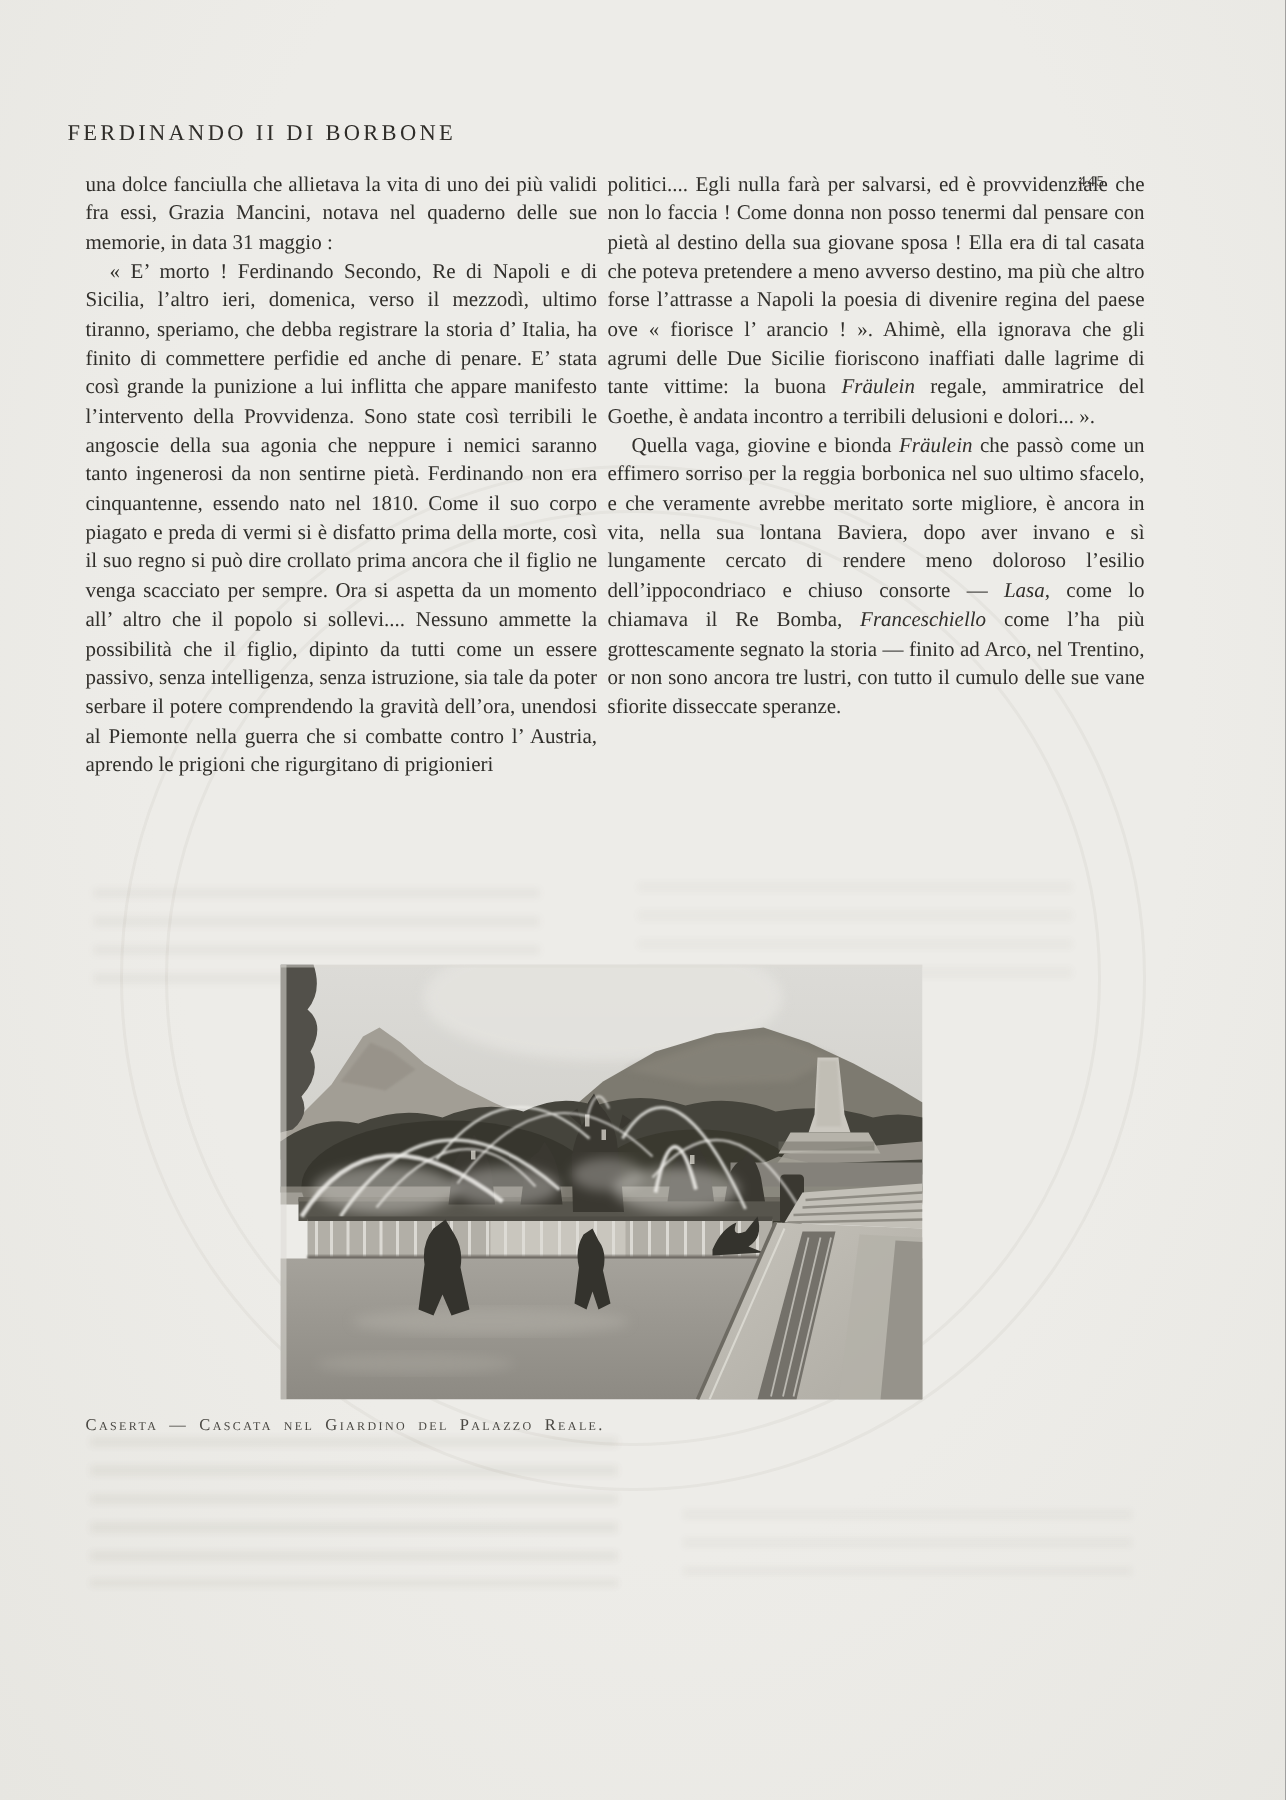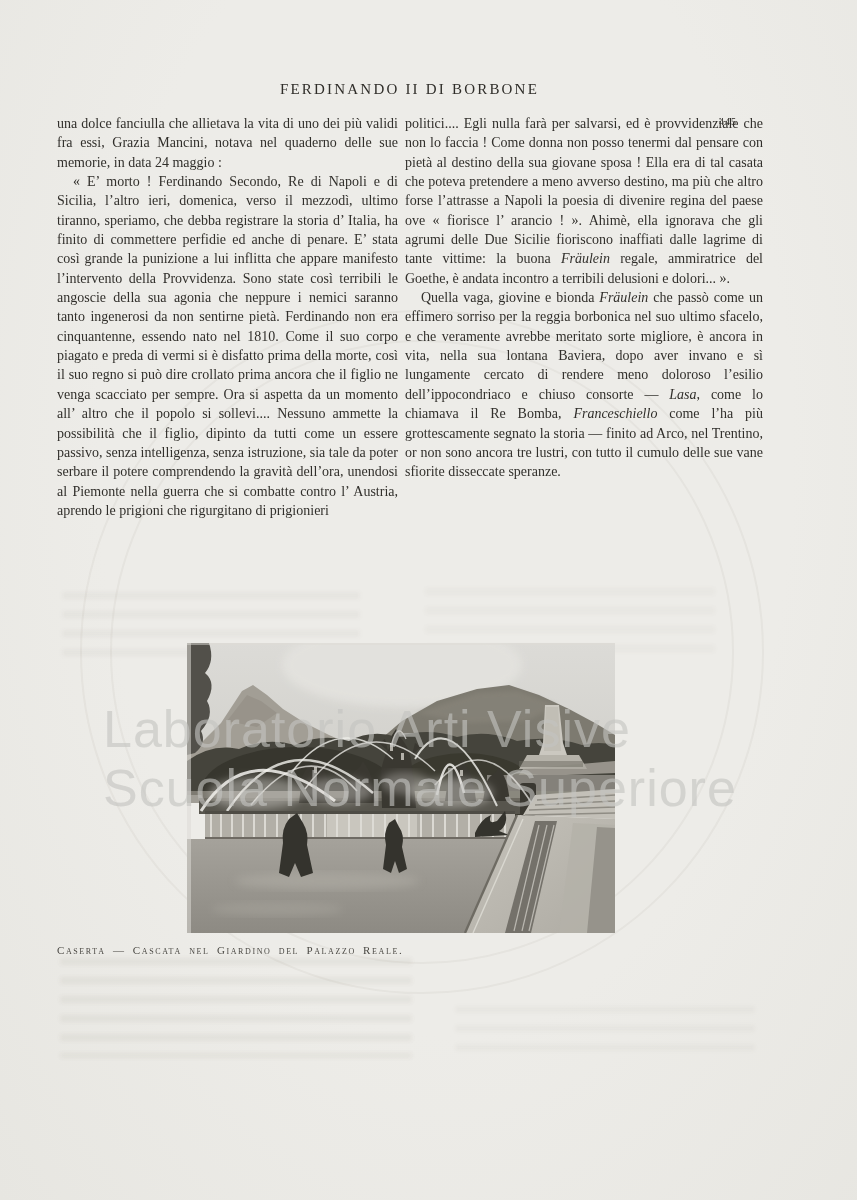--- a/index.html
+++ b/index.html
@@ -7,22 +7,22 @@
     position:relative;
     width:857px;height:1200px;
     margin:0 auto;
     background:radial-gradient(ellipse at 52% 38%, #EDECE8 55%, #E7E6E1 100%);
     overflow:hidden;
     font-family:"Liberation Serif", serif;
     color:#312f2b;
   }
   
   .header-title{
-    position:absolute;top:81px;left:57px;width:705px;
-    text-align:center;font-size:15px;letter-spacing:2.2px;
+    position:absolute;top:81px;left:45px;width:705px;
+    font-size:15px;letter-spacing:2.2px;
     color:#2f2d29;white-space:nowrap;
   }
   .page-number{
     position:absolute;top:81px;left:719px;width:60px;
     font-size:10px;letter-spacing:1px;color:#2f2d29;margin-top:35px;
   }
   
   .columns{
     position:absolute;top:114px;left:57px;width:706px;
     display:flex;gap:7px;z-index:2;
@@ -86,21 +86,21 @@
   <div class="smudge s4"></div>
 
   <div class="stamp-circle stamp-outer"></div>
   <div class="stamp-circle stamp-inner"></div>
 
   <div class="header-title">FERDINANDO II DI BORBONE</div>
   <div class="page-number">445</div>
 
   <main class="columns">
     <section class="col left">
-        <p>una dolce fanciulla che allietava la vita di uno dei più validi fra essi, Grazia Mancini, notava nel quaderno delle sue memorie, in data 24 maggio :</p>
+        <p>una dolce fanciulla che allietava la vita di uno dei più validi fra essi, Grazia Mancini, notava nel quaderno delle sue memorie, in data 31 maggio :</p>
         <p class="indent">« E’ morto ! Ferdinando Secondo, Re di Napoli e di Sicilia, l’altro ieri, domenica, verso il mezzodì, ultimo tiranno, speriamo, che debba registrare la storia d’ Italia, ha finito di commettere perfidie ed anche di penare. E’ stata così grande la punizione a lui inflitta che appare manifesto l’intervento della Provvidenza. Sono state così terribili le angoscie della sua agonia che neppure i nemici saranno tanto ingenerosi da non sentirne pietà. Ferdinando non era cinquantenne, essendo nato nel 1810. Come il suo corpo piagato e preda di vermi si è disfatto prima della morte, così il suo regno si può dire crollato prima ancora che il figlio ne venga scacciato per sempre. Ora si aspetta da un momento all’ altro che il popolo si sollevi.... Nessuno ammette la possibilità che il figlio, dipinto da tutti come un essere passivo, senza intelligenza, senza istruzione, sia tale da poter serbare il potere comprendendo la gravità dell’ora, unendosi al Piemonte nella guerra che si combatte contro l’ Austria, aprendo le prigioni che rigurgitano di prigionieri</p>
       </section>
     <section class="col right">
       <div>
           <p>politici.... Egli nulla farà per salvarsi, ed è provvidenziale che non lo faccia ! Come donna non posso tenermi dal pensare con pietà al destino della sua giovane sposa ! Ella era di tal casata che poteva pretendere a meno avverso destino, ma più che altro forse l’attrasse a Napoli la poesia di divenire regina del paese ove « fiorisce l’ arancio ! ». Ahimè, ella ignorava che gli agrumi delle Due Sicilie fioriscono inaffiati dalle lagrime di tante vittime: la buona <i>Fräulein</i> regale, ammiratrice del Goethe, è andata incontro a terribili delusioni e dolori... ».</p>
           <p class="indent">Quella vaga, giovine e bionda <i>Fräulein</i> che passò come un effimero sorriso per la reggia borbonica nel suo ultimo sfacelo, e che veramente avrebbe meritato sorte migliore, è ancora in vita, nella sua lontana Baviera, dopo aver invano e sì lungamente cercato di rendere meno doloroso l’esilio dell’ippocondriaco e chiuso consorte — <i>Lasa</i>, come lo chiamava il Re Bomba, <i>Franceschiello</i> come l’ha più grottescamente segnato la storia — finito ad Arco, nel Trentino, or non sono ancora tre lustri, con tutto il cumulo delle sue vane sfiorite disseccate speranze.</p>
         </div>
     </section>
   </main>
 
@@ -258,18 +258,14 @@
         <path d="M410,184 L428,185 L428,290 L400,290 Z" fill="#96938b"></path>
       </g>
 
       <rect x="0" y="0" width="4" height="290" fill="#dddbd6" opacity="0.55"></rect>
       <rect x="0" y="0" width="428" height="2" fill="#dddbd6" opacity="0.5"></rect>
     </svg>
   </figure>
 
   <figcaption class="caption">Caserta — Cascata nel Giardino del Palazzo Reale.</figcaption>
 
-  <div class="watermark">
-    <div>Laboratorio Arti Visive</div>
-    <div>Scuola Normale Superiore</div>
-  </div>
 
 </div>
 
 </body></html>

